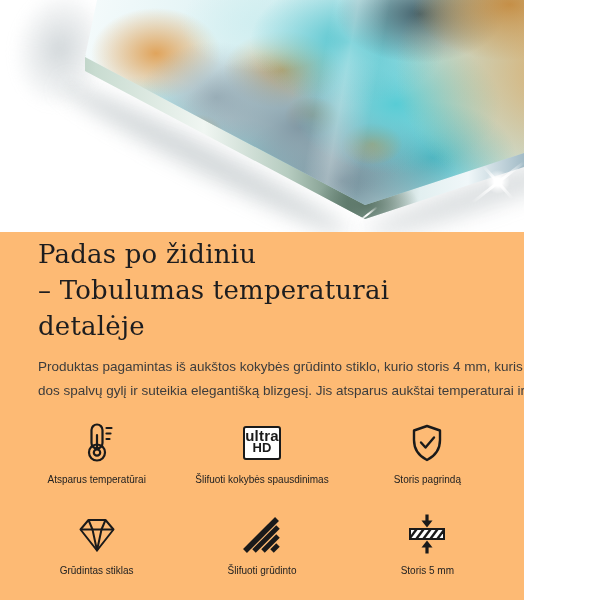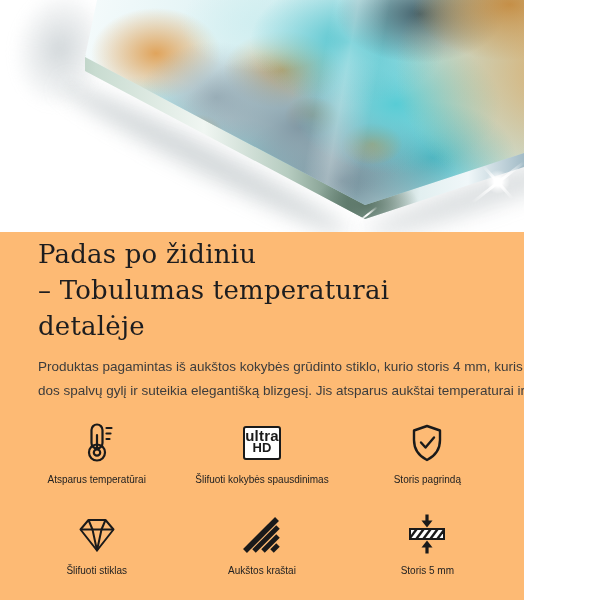--- a/index.html
+++ b/index.html
@@ -177,33 +177,33 @@
       </div>
 
       <div class="feature">
         <div class="ficon">
           <svg class="icon" width="44" height="44" viewBox="0 0 44 44" fill="none" stroke="#1a1a1a" stroke-width="2" stroke-linejoin="round">
             <path d="M13.5 8 H30.5 L38.5 17.5 L22 38.5 L5.5 17.5 Z"></path>
             <path d="M5.5 17.5 H38.5"></path>
             <path d="M13.5 8 L17.5 17.5 L22 38.5 L26.5 17.5 L30.5 8"></path>
           </svg>
         </div>
-        <div class="flabel">Šlifuoti stiklas</div>
+        <div class="flabel">Grūdintas stiklas</div>
       </div>
 
       <div class="feature">
         <div class="ficon">
           <svg class="icon" width="44" height="44" viewBox="0 0 44 44" stroke="#1a1a1a" stroke-linecap="butt">
             <line x1="5" y1="39" x2="37" y2="7" stroke-width="5.5"></line>
             <line x1="14" y1="39" x2="38" y2="15" stroke-width="5"></line>
             <line x1="23" y1="39" x2="38" y2="24" stroke-width="5"></line>
             <line x1="32" y1="39" x2="38" y2="33" stroke-width="5"></line>
           </svg>
         </div>
-        <div class="flabel">Aukštos kraštai</div>
+        <div class="flabel">Šlifuoti grūdinto</div>
       </div>
 
       <div class="feature">
         <div class="ficon">
           <svg class="icon" width="44" height="44" viewBox="0 0 44 44">
             <defs>
                 <clipPath id="barclip">
                   <rect x="6" y="18" width="32" height="8"></rect>
                 </clipPath>
               </defs>

